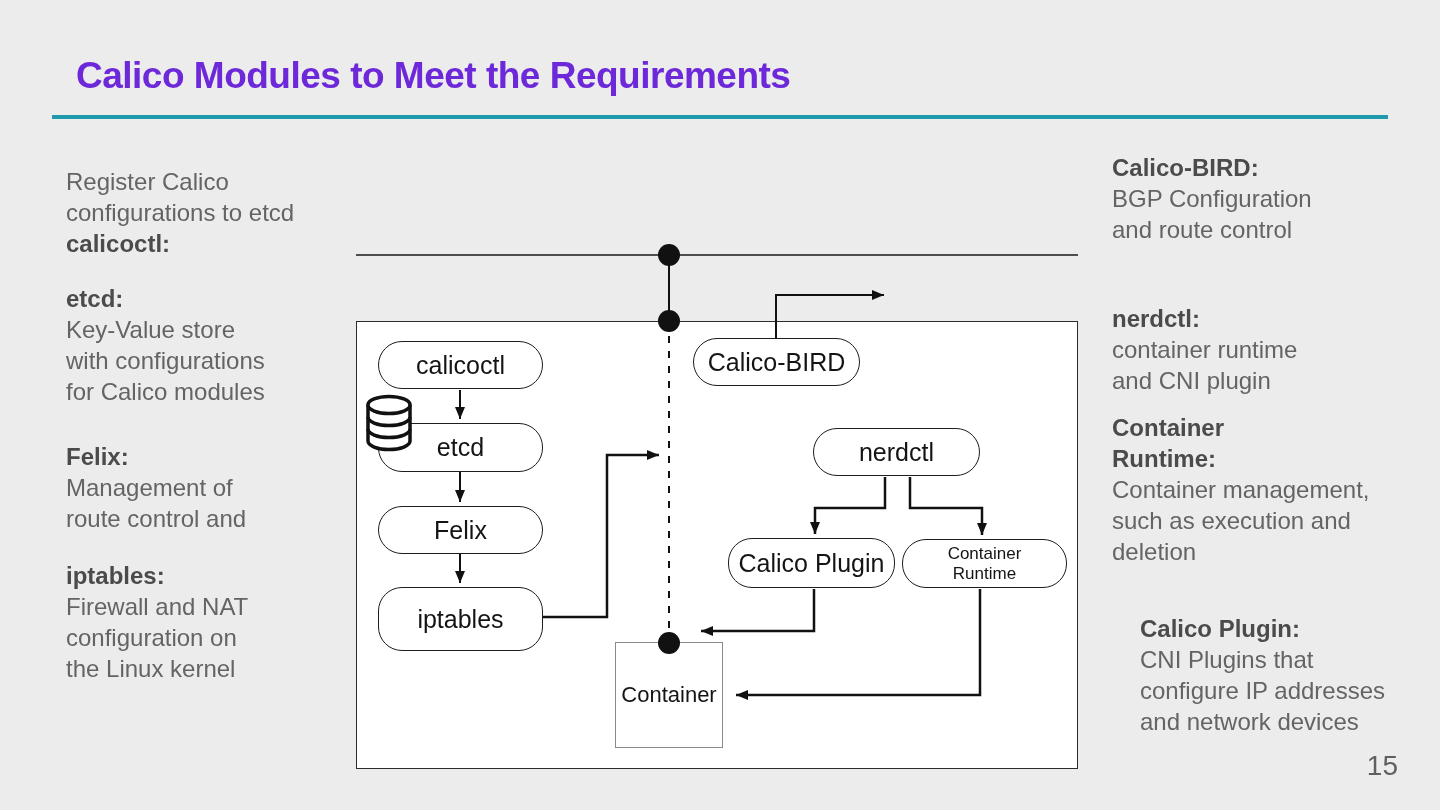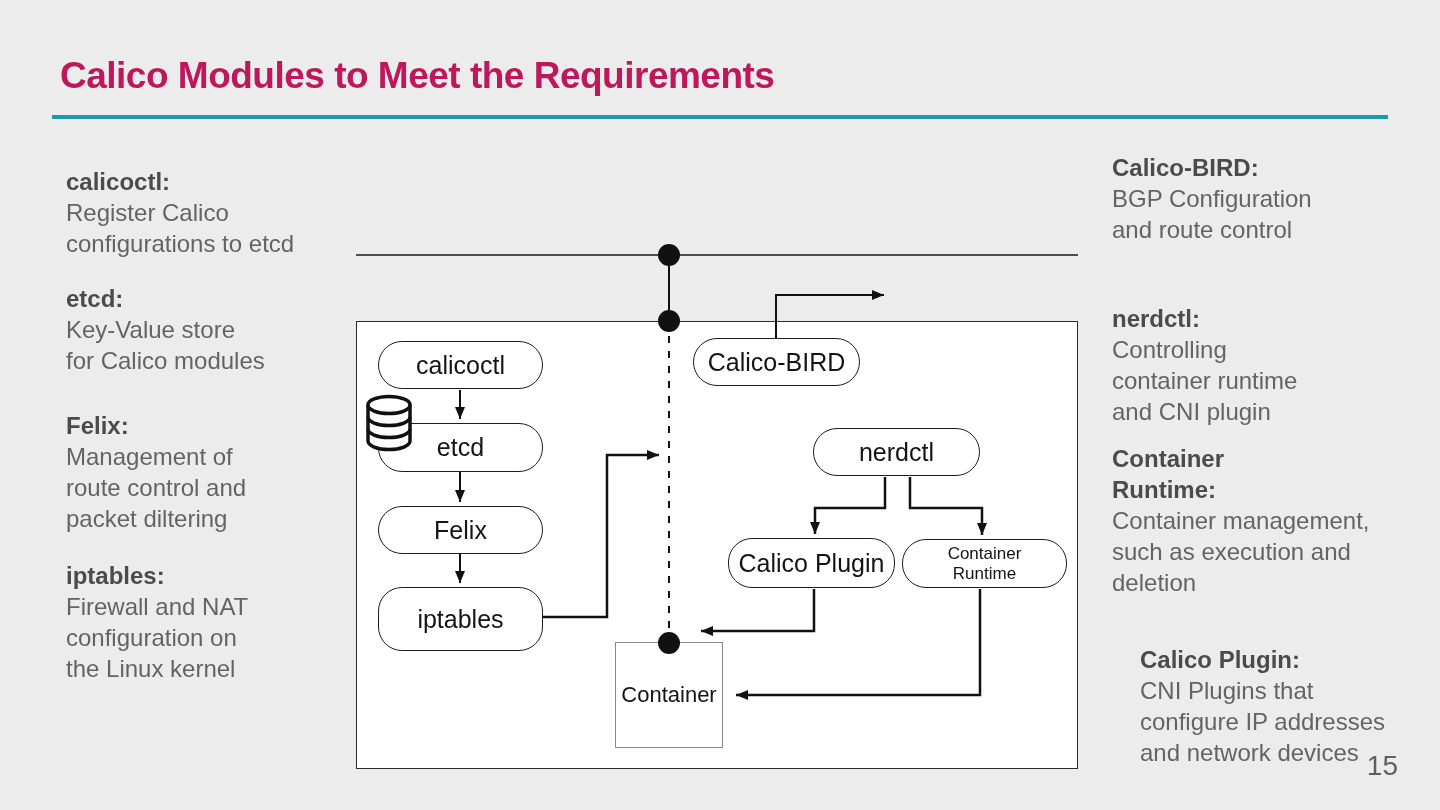--- a/index.html
+++ b/index.html
@@ -2,22 +2,22 @@
 <html><head>
 <meta charset="utf-8">
 <style>
   html,body{margin:0;padding:0;background:#888;}
   #slide{
     position:relative;width:1440px;height:810px;overflow:hidden;
     background:#ececec;font-family:"Liberation Sans","DejaVu Sans",sans-serif;
   }
   
   #page-title{
-    position:absolute;left:60px;top:55px;font-size:37px;font-weight:bold;
-    color:#be185d;letter-spacing:-0.5px;white-space:nowrap;
+    position:absolute;left:76px;top:55px;font-size:37px;font-weight:bold;
+    color:#6d28d9;letter-spacing:-0.5px;white-space:nowrap;
   }
   #title-rule{
     position:absolute;left:52px;top:115px;width:1336px;height:4px;background:#1f9aac;
   }
   
   .txt-col{position:absolute;width:320px;font-size:24px;line-height:31px;color:#646464;}
   .txt-col .head-line{font-weight:bold;color:#4b4b4b;}
   .left{left:66px;top:166px;}
   .right{left:1112px;top:152px;}
   .left  > div:nth-of-type(2){margin-top:24px;}
@@ -66,51 +66,51 @@
 <div id="slide">
 
   <div id="page-title">Calico Modules to Meet the Requirements</div>
   <div id="title-rule" style="background: rgb(31, 154, 172);"></div>
 
   <div class="txt-col left">
 
       <div class="block">
         <div>
 
-        <div class="head-line">calicoctl:</div>
-        </div>
-        <div>
-
         <div class="body-line">Register Calico</div>
           <div class="body-line">configurations to etcd</div>
         </div>
+        <div>
+
+        <div class="head-line">calicoctl:</div>
+        </div>
       </div>
 
       <div class="block">
         <div>
 
         <div class="head-line">etcd:</div>
         </div>
         <div>
 
         <div class="body-line">Key-Value store</div>
+          <div class="body-line">with configurations</div>
           <div class="body-line">for Calico modules</div>
         </div>
       </div>
 
       <div class="block">
         <div>
 
         <div class="head-line">Felix:</div>
         </div>
         <div>
 
         <div class="body-line">Management of</div>
           <div class="body-line">route control and</div>
-          <div class="body-line">packet diltering</div>
         </div>
       </div>
 
       <div class="block">
         <div>
 
         <div class="head-line">iptables:</div>
         </div>
         <div>
 
@@ -135,21 +135,20 @@
         </div>
       </div>
 
       <div class="block">
         <div>
 
         <div class="head-line">nerdctl:</div>
         </div>
         <div>
 
-        <div class="body-line">Controlling</div>
           <div class="body-line">container runtime</div>
           <div class="body-line">and CNI plugin</div>
         </div>
       </div>
 
       <div class="block">
         <div>
 
         <div class="head-line">Container</div>
           <div class="head-line">Runtime:</div>

